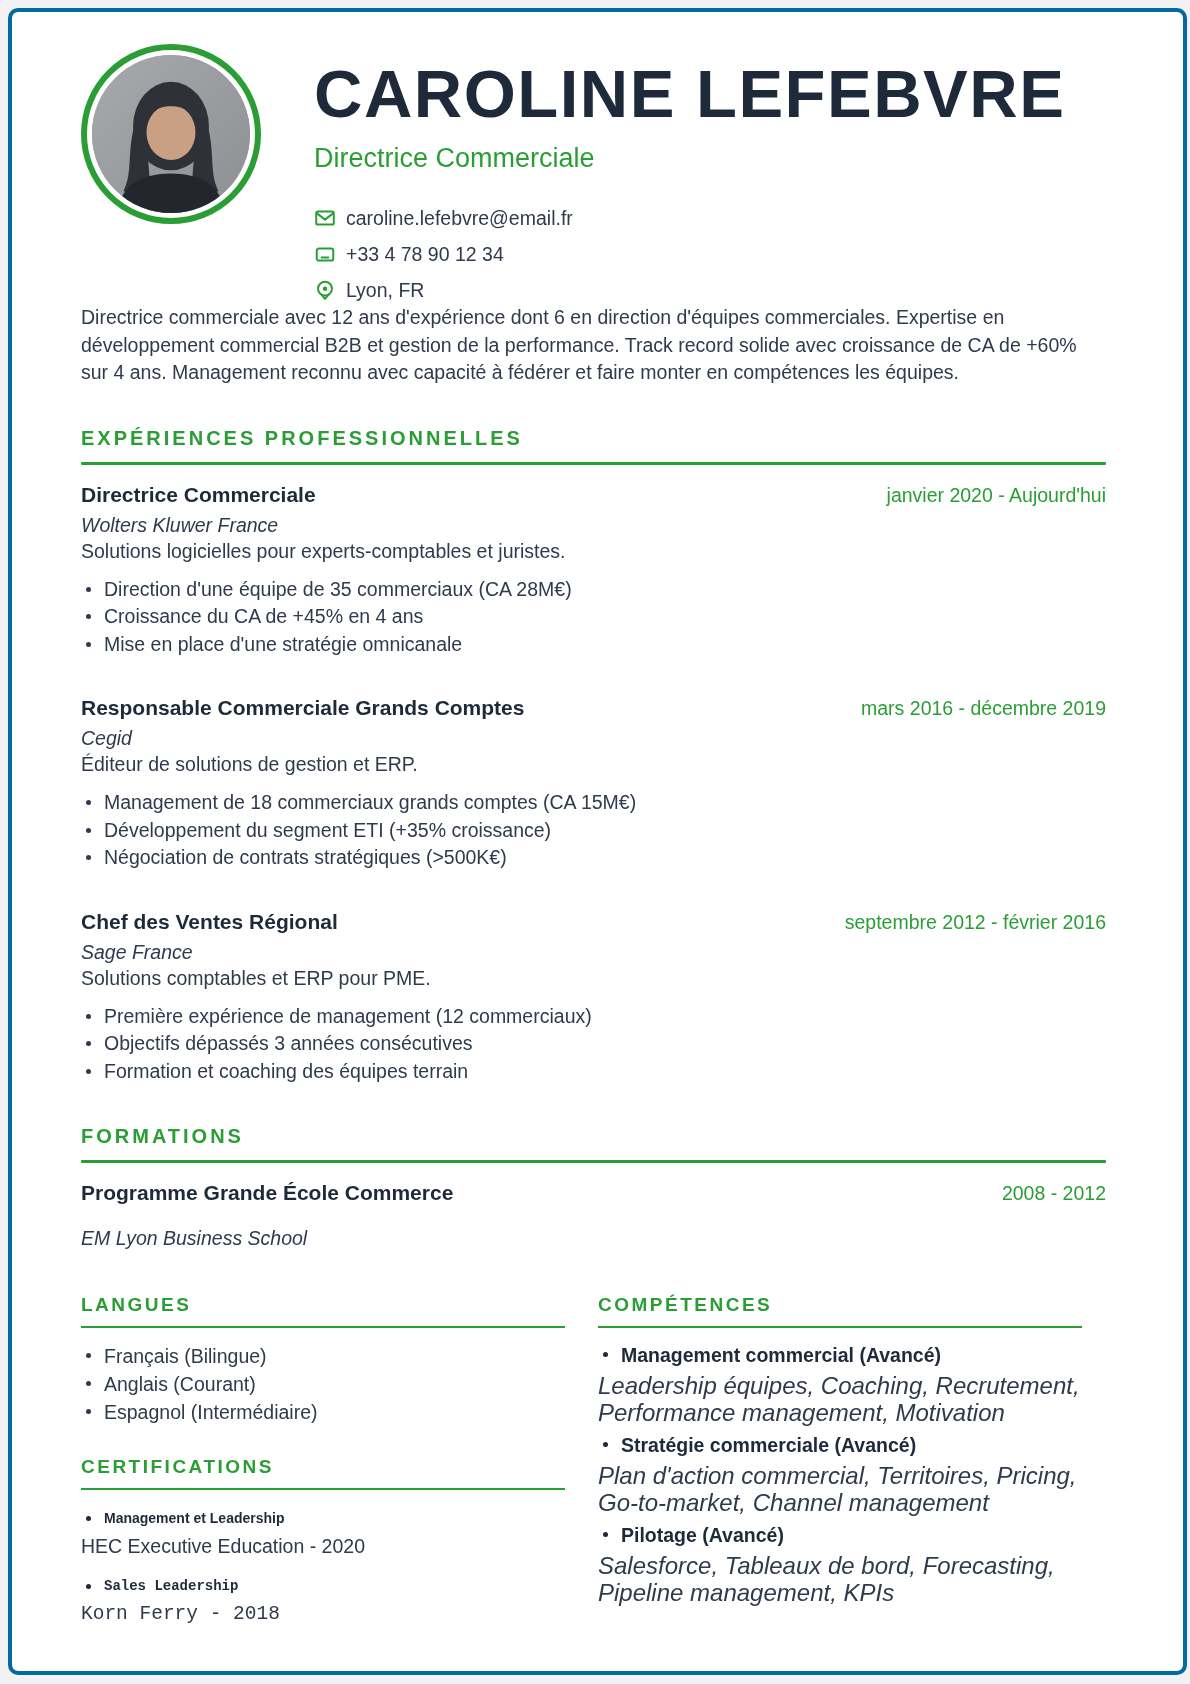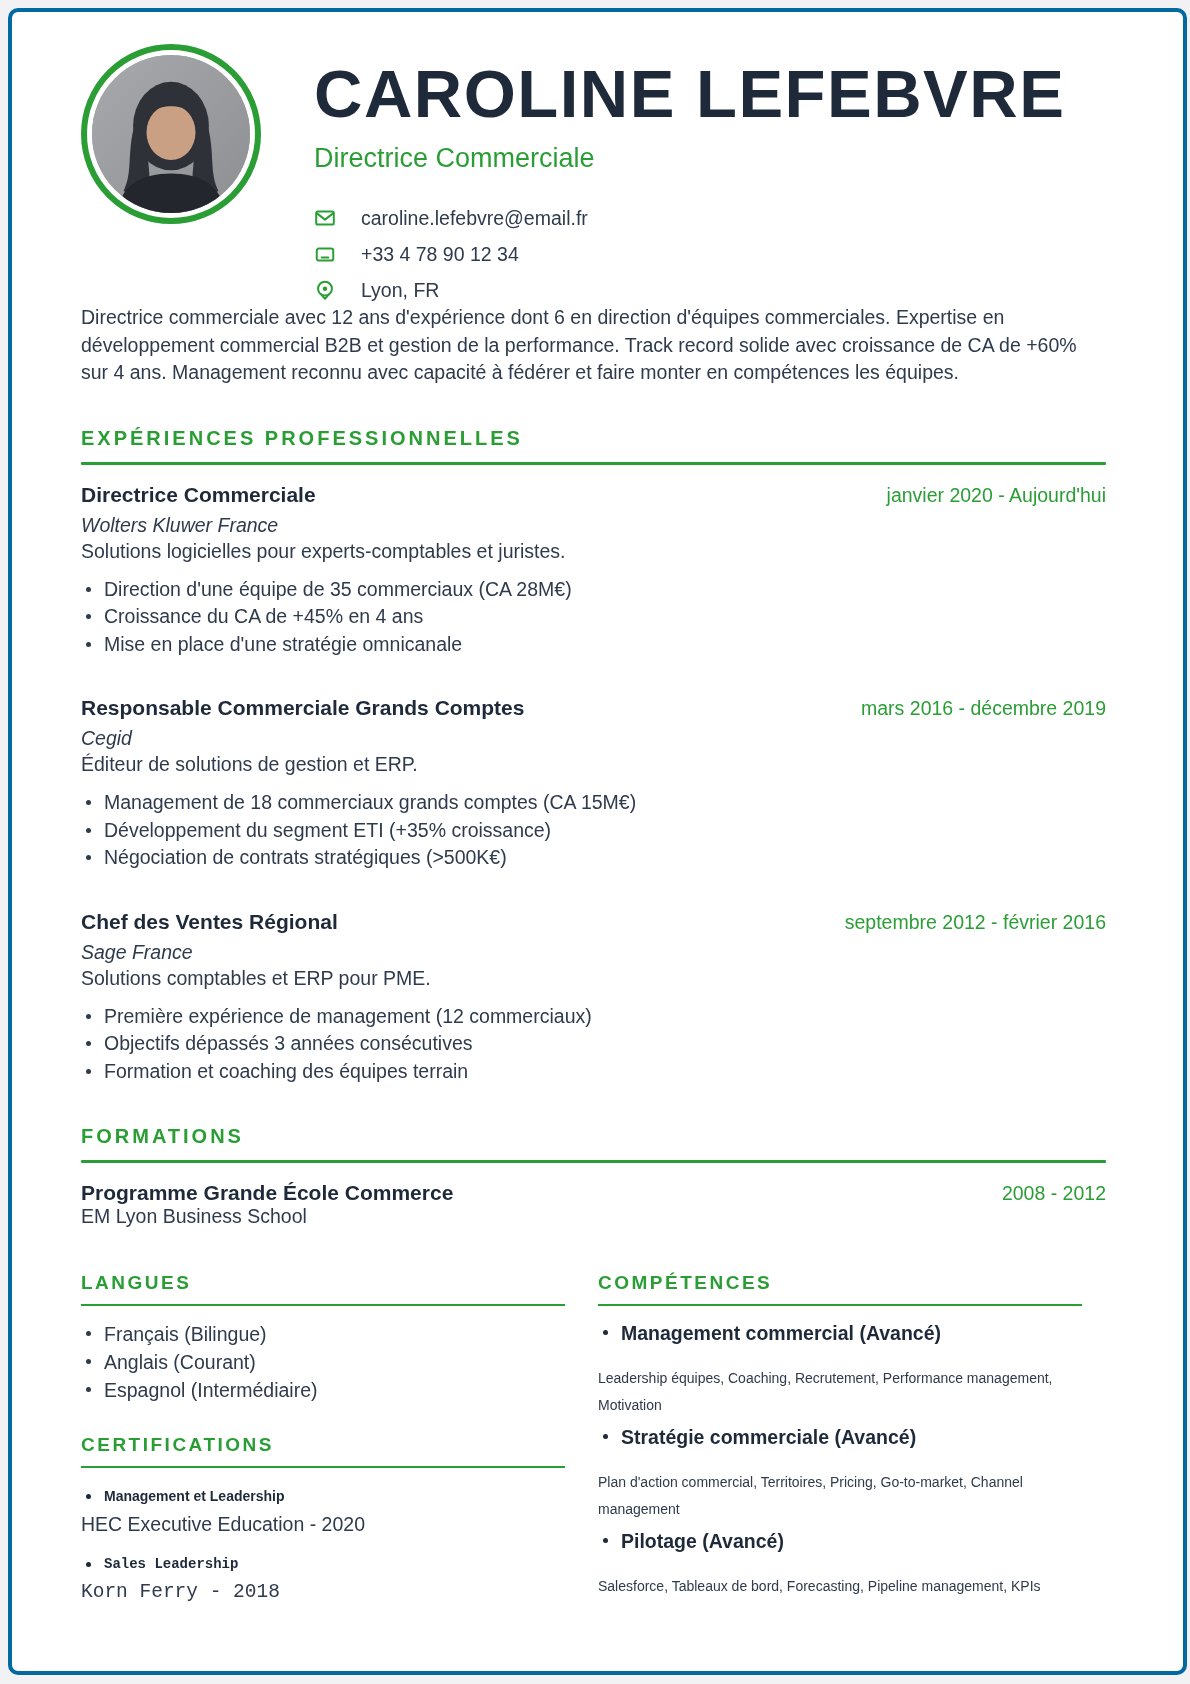--- a/index.html
+++ b/index.html
@@ -29,21 +29,21 @@
   }
   .photo{width:100%;height:100%;border-radius:50%;overflow:hidden;background:#9b9da1;}
   .photo svg{display:block;width:100%;height:100%;}
   .id-block{padding-top:17px;min-width:0;}
   .name{
     margin:0;font-weight:800;font-size:67px;line-height:1.05;
     letter-spacing:1.5px;color:var(--navy);white-space:nowrap;
   }
   .role{margin-top:14px;font-size:27px;font-weight:500;color:var(--accent);}
   .contacts{margin-top:32px;}
-  .contact-row{display:flex;align-items:center;gap:25px;height:24px;font-size:19.5px;}
+  .contact-row{display:flex;align-items:center;gap:10px;height:24px;font-size:19.5px;}
   .contact-row + .contact-row{margin-top:12px;}
   .cicon{width:22px;height:22px;display:inline-flex;align-items:center;justify-content:center;}
   .cicon svg{display:block;}
   
   .summary{margin:2px 0 0;font-size:19.5px;line-height:27.5px;}
   
   .sec{margin-top:40px;}
   .sec-h{margin:0;font-size:20px;font-weight:700;letter-spacing:3px;color:var(--accent);}
   .sec-rule{height:3px;background:var(--accent);margin-top:12px;border-radius:1px;}
   
@@ -58,21 +58,21 @@
   .bullets li{position:relative;padding-left:23px;font-size:19.5px;line-height:27.5px;}
   .bullets li::before{
     content:"";position:absolute;left:5px;top:11px;width:5px;height:5px;
     border-radius:50%;background:var(--text);
   }
   
   .edu{margin-top:18px;}
   .edu-head{display:flex;justify-content:space-between;align-items:baseline;}
   .edu-degree{margin:0;font-size:21px;font-weight:700;color:var(--navy);}
   .edu-dates{font-size:19.5px;color:var(--accent);white-space:nowrap;}
-  .edu-school{margin-top:0;font-size:19.5px;}
+  .edu-school{margin-top:22px;font-size:19.5px;font-style:italic;}
   
   .cols{display:grid;grid-template-columns:1fr 1fr;column-gap:33px;margin-top:44px;width:1001px;}
   .col-h{margin:0;font-size:19px;font-weight:700;letter-spacing:2.5px;color:var(--accent);}
   .col-rule{height:2px;background:var(--accent);margin-top:10px;}
   ul.plain{list-style:none;margin:14px 0 0;padding:0;}
   .plain li{position:relative;padding-left:23px;font-size:19.5px;line-height:28px;}
   .plain li::before{
     content:"";position:absolute;left:5px;top:11px;width:5px;height:5px;
     border-radius:50%;background:var(--text);
   }
@@ -82,21 +82,21 @@
   .bulleted{position:relative;padding-left:23px;}
   .bulleted::before{
     content:"";position:absolute;left:5px;top:10px;width:5px;height:5px;
     border-radius:50%;background:var(--navy);
   }
   .cert-name{font-size:14px;font-weight:700;color:var(--navy);line-height:24px;}
   .cert-issuer{margin-top:4px;font-size:19.5px;line-height:24px;}
   .skill-list{margin-top:14px;}
   .skill + .skill{margin-top:6px;}
   .skill-name{font-size:19.5px;font-weight:700;color:var(--navy);line-height:27px;}
-  .skill-detail{margin-top:18px;font-size:14px;line-height:26.5px;}
+  .skill-detail{margin-top:4px;font-size:24px;font-style:italic;line-height:26.5px;}
 </style>
 </head>
 <body>
 
 <div class="card">
 
   <header class="top">
     <div class="photo-ring">
       <div class="photo">
         <svg viewBox="0 0 100 100" preserveAspectRatio="xMidYMid slice">

